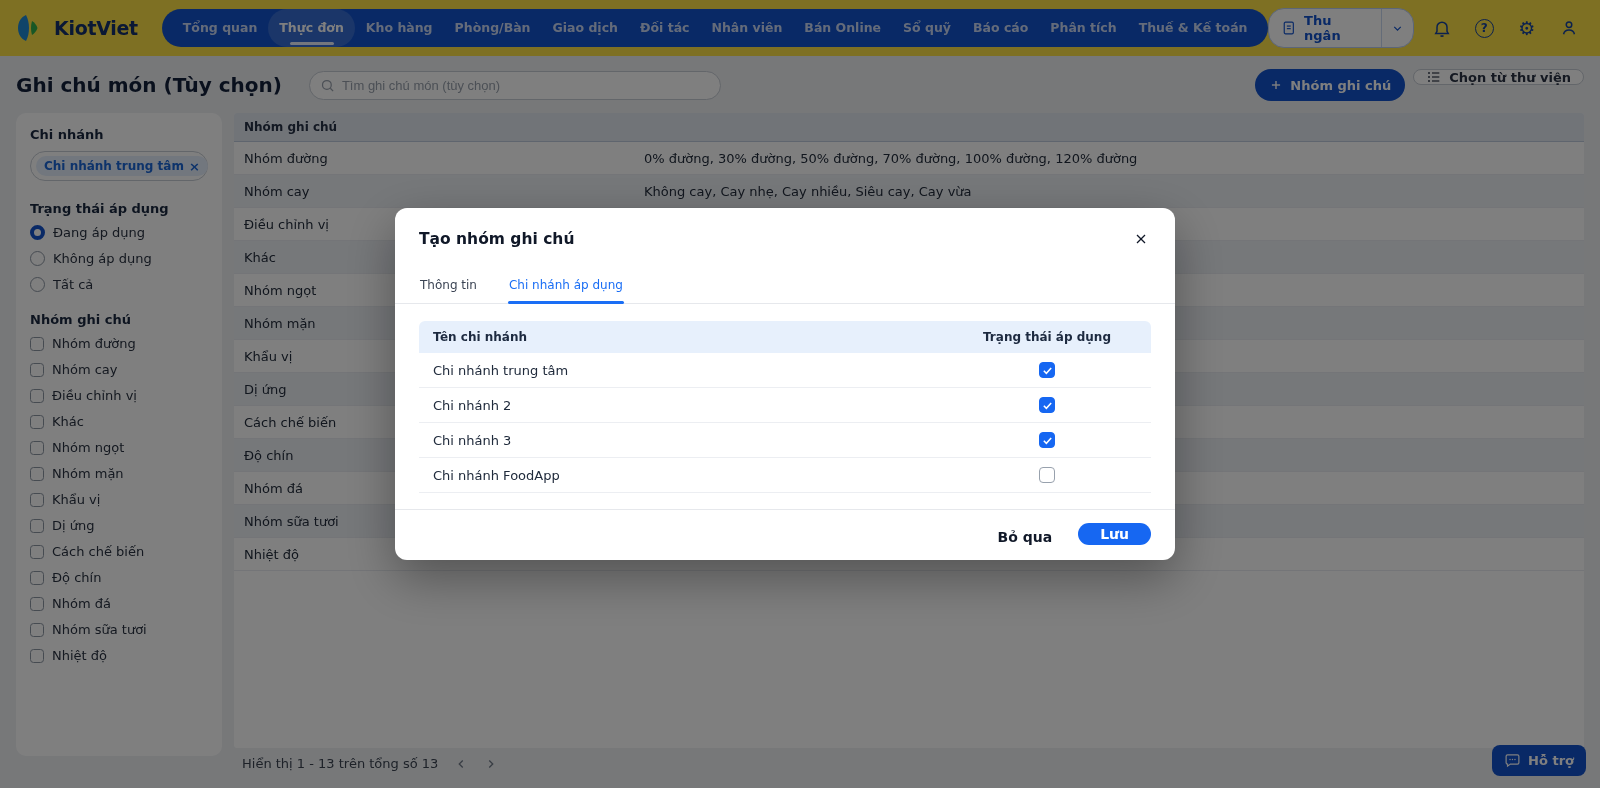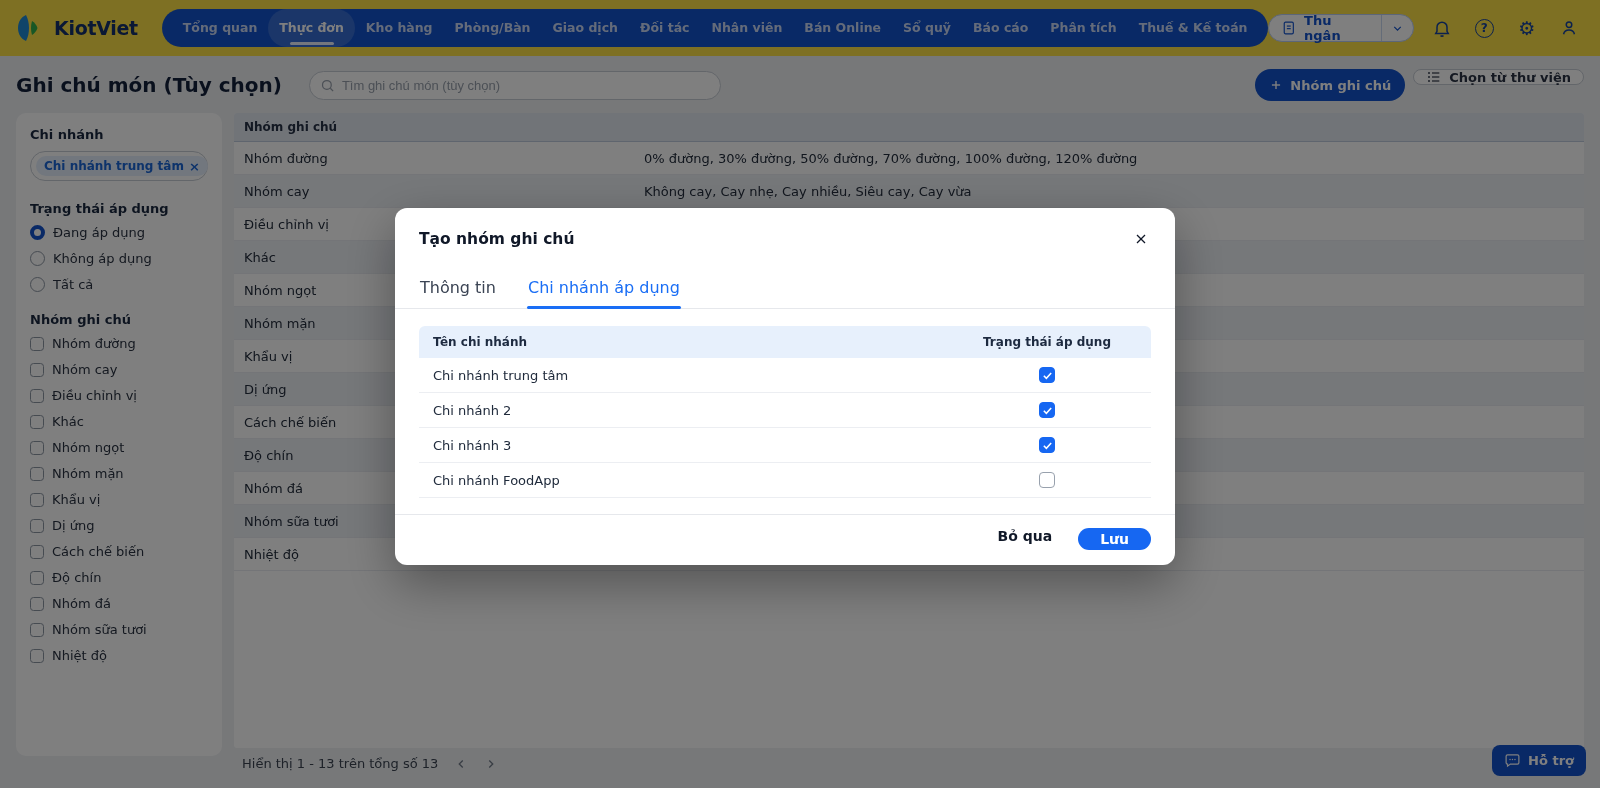--- a/index.html
+++ b/index.html
@@ -8,21 +8,21 @@
 
   
   .topbar{height:56px;background:#fde047;display:flex;align-items:center;padding:0 16px}
   .logo{display:flex;align-items:center;gap:8px}
   .logo-text{font-size:19px;font-weight:700;color:#15306b;letter-spacing:-.3px}
   .nav{margin-left:24px;background:#1353cc;height:38px;border-radius:19px;display:flex;align-items:center;padding:0 10px}
   .nav-item{position:relative;color:#c9d7f4;font-size:12.5px;font-weight:600;padding:0 11px;height:38px;line-height:38px;border-radius:19px;cursor:pointer;white-space:nowrap}
   .nav-item.active{color:#fff;background:rgba(255,255,255,.15)}
   .nav-item.active::after{content:"";position:absolute;left:50%;transform:translateX(-50%);bottom:2px;width:44px;height:3px;border-radius:2px;background:#e8eefc}
   .top-actions{margin-left:auto;display:flex;align-items:center;gap:13px}
-  .cashier-btn{display:flex;align-items:flex-start;height:28px;border:1px solid #b9cdf0;border-radius:16px;background:#fff;color:#1353cc;font-size:13px;font-weight:700;cursor:pointer}
+  .cashier-btn{display:flex;align-items:flex-start;height:40px;border:1px solid #b9cdf0;border-radius:16px;background:#fff;color:#1353cc;font-size:13px;font-weight:700;cursor:pointer}
   .cashier-main{display:flex;align-items:center;gap:7px;padding:0 10px 0 12px;height:100%}
   .cashier-caret{border-left:1px solid #c9d8f1;padding:0 9px;height:100%;display:flex;align-items:center}
   .icon-btn{width:30px;height:30px;display:flex;align-items:center;justify-content:center;color:#17439c;cursor:pointer}
   .help-circle{width:19px;height:19px;border:1.8px solid #17439c;border-radius:50%;display:flex;align-items:center;justify-content:center;font-size:12px;font-weight:700}
   .gear-glyph{font-size:19px;line-height:1}
 
   
   .page-head{display:flex;align-items:center;padding:13px 16px 12px}
   .page-title{font-size:20px;font-weight:700;color:#13203a}
   .search-wrap{margin-left:27px;width:412px;height:29px;border:1px solid #c6ccd4;border-radius:15px;background:#fff;display:flex;align-items:center;padding:0 10px;gap:7px}
@@ -55,33 +55,33 @@
 
   .support-btn{position:absolute;right:14px;bottom:12px;display:flex;align-items:center;gap:7px;background:#1353cc;color:#fff;font-size:13px;font-weight:700;border:none;border-radius:8px;height:31px;padding:0 12px;font-family:inherit;cursor:pointer;z-index:10}
 
   
   .overlay{position:fixed;inset:0;background:rgba(0,0,0,.5);z-index:40}
   .modal{position:fixed;left:395px;top:208px;width:780px;background:#fff;border-radius:12px;z-index:50;box-shadow:0 18px 50px rgba(0,0,0,.35)}
   .m-head{display:flex;align-items:center;padding:17px 20px 6px 24px}
   .m-title{font-size:15.5px;font-weight:700;color:#101828}
   .m-close{margin-left:auto;width:28px;height:28px;display:flex;align-items:center;justify-content:center;color:#101828;cursor:pointer;background:none;border:none}
   .m-tabs{display:flex;gap:30px;padding:0 24px;border-bottom:1px solid #e6e8ec;margin-top:10px}
-  .m-tab{padding:9px 1px 11px;font-size:16px;color:#3b4454;cursor:pointer;position:relative}
+  .m-tab{padding:9px 1px 11px;font-size:12px;color:#3b4454;cursor:pointer;position:relative}
   .m-tab.active{color:#1a6ef5}
   .m-tab.active::after{content:"";position:absolute;left:0;right:0;bottom:-1px;height:3px;border-radius:2px;background:#1a6ef5}
   .m-table{margin:17px 24px 0}
   .mt-head{display:flex;justify-content:space-between;align-items:center;background:#e7f0fc;border-radius:6px 6px 0 0;padding:9px 14px;font-size:12px;font-weight:700;color:#1d2a40}
   .mt-col2{width:180px;text-align:center}
   .mt-row{display:flex;justify-content:space-between;align-items:center;padding:9px 14px;border-bottom:1px solid #eceef2;font-size:13px;color:#202b3c;min-height:35px}
   .mt-check{width:180px;display:flex;justify-content:center}
   .check{width:16px;height:16px;border-radius:4px;border:1.5px solid #98a1ad;background:#fff;display:flex;align-items:center;justify-content:center;cursor:pointer}
   .check svg{display:none}
   .check.checked{background:#1667f2;border-color:#1667f2}
   .check.checked svg{display:block}
-  .m-foot{display:flex;justify-content:flex-end;align-items:flex-start;gap:26px;border-top:1px solid #e6e8ec;margin-top:16px;padding:13px 24px 15px}
+  .m-foot{display:flex;justify-content:flex-end;align-items:flex-end;gap:26px;border-top:1px solid #e6e8ec;margin-top:16px;padding:13px 24px 15px}
   .m-skip{font-size:14px;font-weight:700;color:#101828;cursor:pointer;background:none;border:none;font-family:inherit}
   .m-save{background:#1667f2;color:#fff;border:none;border-radius:18px;height:22px;padding:0 22px;font-size:14px;font-weight:700;font-family:inherit;cursor:pointer}
 </style>
 </head>
 <body>
 
 <header class="topbar">
   <div class="logo">
     <svg width="30" height="30" viewBox="0 0 30 30">
       <path d="M10 2 C5 4 2 9 2 15 C2 21 5 26 10 28 C12 24 13 20 13 15 C13 10 12 6 10 2 Z" fill="#1e88d2"></path>

